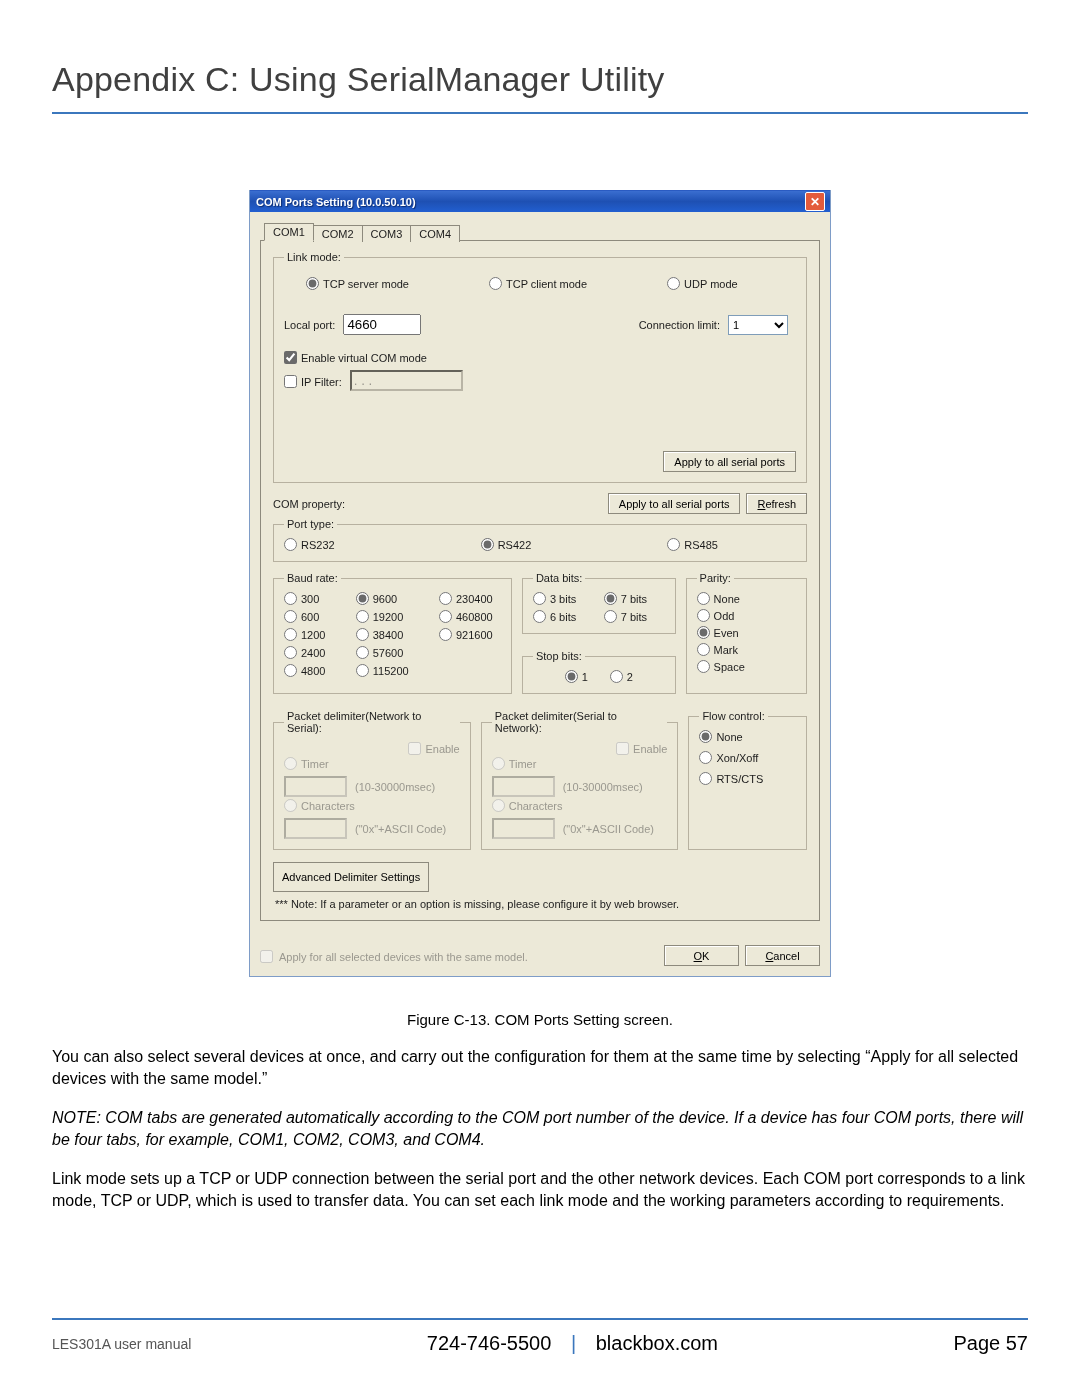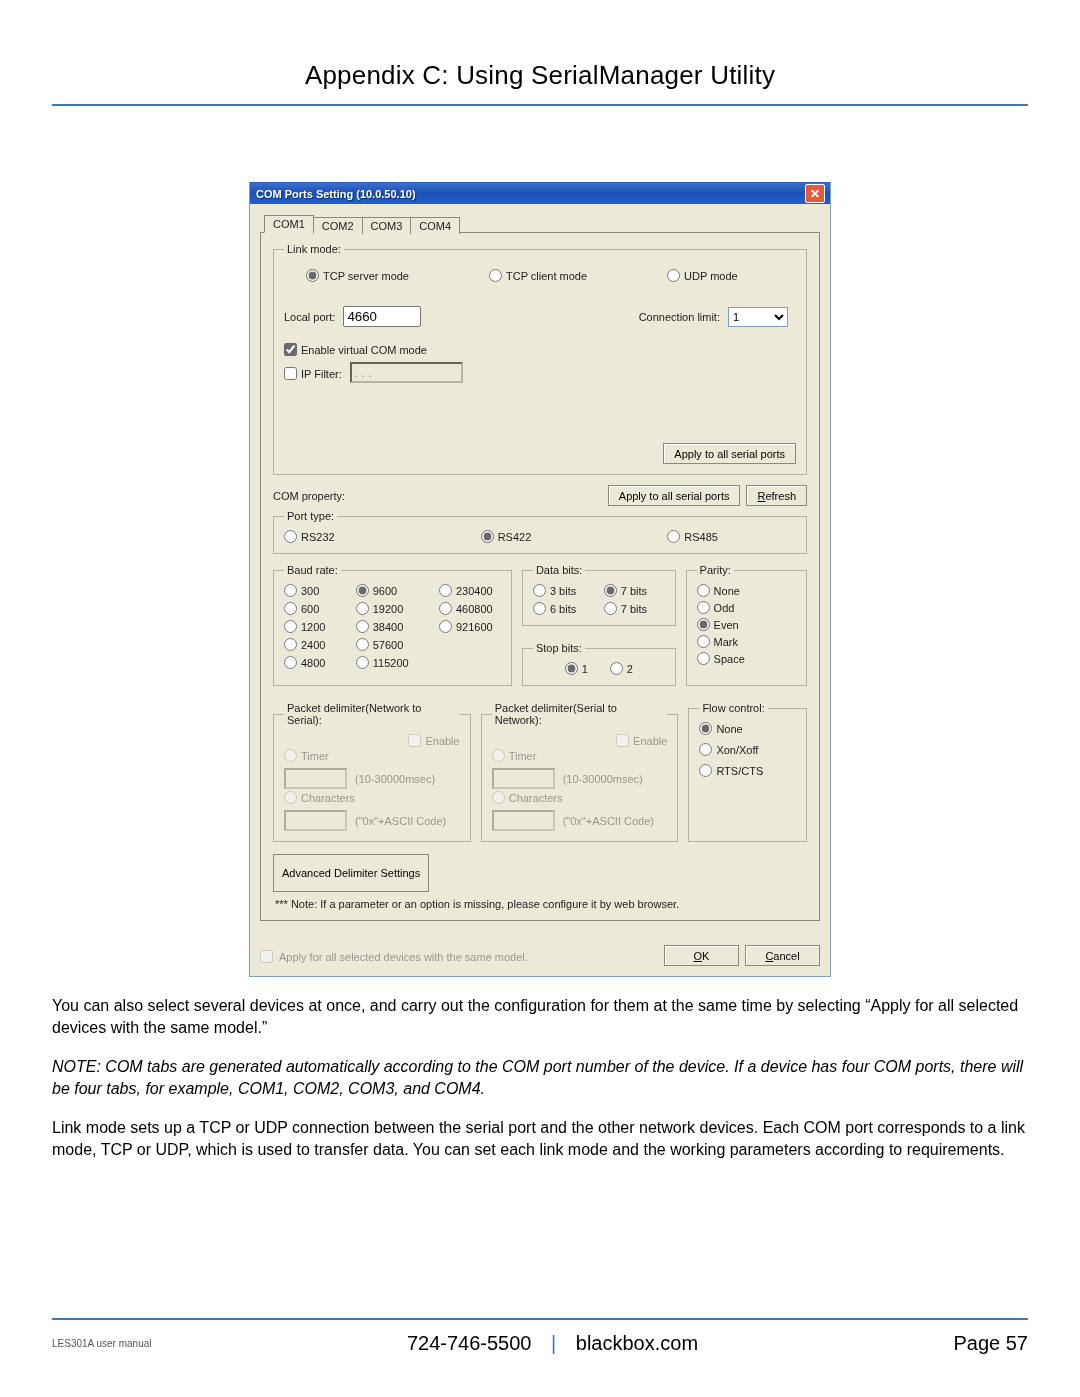--- a/index.html
+++ b/index.html
@@ -1,17 +1,17 @@
 <!DOCTYPE html>
 <html><head>
 <meta charset="utf-8">
 <style>
   html,body{margin:0;padding:0;font-family:"Segoe UI","Tahoma",Arial,sans-serif;color:#000;background:#fff}
   .page{width:1080px;height:1397px;position:relative;box-sizing:border-box;padding:60px 52px 0 52px}
-  .header-title{font-family:"Frutiger","Segoe UI",Arial,sans-serif;font-size:26px;color:#000000;letter-spacing:.2px;text-align:center;padding-bottom:13px;border-bottom:2px solid #3b77bd}
+  .header-title{font-family:"Frutiger","Segoe UI",Arial,sans-serif;font-size:34px;color:#404040;letter-spacing:.2px;text-align:left;padding-bottom:13px;border-bottom:2px solid #3b77bd}
   .screenshot-wrap{display:flex;justify-content:center;margin-top:76px}
   .win{width:580px;border:1px solid #7e9cc7;border-top:none;font-family:Tahoma,Verdana,sans-serif;font-size:11px;color:#1c1c1c;background:#ece9d8}
   .titlebar{height:21px;background:linear-gradient(#3a6ed0,#1e50b3 50%,#225fd0);display:flex;align-items:center;padding:0 5px 0 6px;border-top:1px solid #2a5bc2}
   .titlebar span{color:#fff;font-size:11px;font-weight:bold;text-shadow:1px 1px 1px #0a2b70}
   .titlebar .sp{flex:1}
   .close-btn{width:18px;height:17px;background:#e35b3b;border:1px solid #fff;display:flex;align-items:center;justify-content:center;color:#fff;font-weight:bold;font-size:12px;border-radius:2px}
   .body{padding:6px 10px 10px}
   .tabs{display:flex;align-items:flex-end;height:22px;margin-left:4px}
   .tab{border:1px solid #8d8a7d;border-bottom:none;padding:2px 8px 2px 8px;font-size:11px;background:#ece9d8;margin-right:-1px;position:relative;top:1px}
   .tab.active{background:#ece9d8;z-index:2;border-bottom:1px solid #ece9d8}
@@ -26,32 +26,32 @@
   .btn{border:1px solid #8d8a7d;background:#ece9d8;font-size:11px;padding:2px 10px;height:21px;box-shadow:inset 1px 1px 0 #fff}
   .radio,.check{accent-color:#6a6a6a;margin:0 4px 0 0;position:relative;top:2px}
   .three{display:flex;gap:26px}
   .prop-head{display:flex;align-items:center;margin:4px 0 4px 0}
   .prop-head span{flex:1}
   .cols3{display:flex;gap:10px}
   .baud-grid{display:grid;grid-template-columns:auto auto auto;column-gap:22px;row-gap:3px}
   .data-grid{display:grid;grid-template-columns:auto auto;column-gap:10px;row-gap:3px}
   .delims{display:flex;gap:10px}
   .dis{color:#9a988f}
-  .advbtn{border:1px solid #8d8a7d;background:#ece9d8;font-size:11px;padding:2px 8px;height:38px;margin-top:2px}
+  .advbtn{border:1px solid #8d8a7d;background:#ece9d8;font-size:11px;padding:2px 8px;height:30px;margin-top:2px}
   .note{font-size:11px;margin:6px 2px 0 2px}
   .dlg-foot{display:flex;align-items:center;margin-top:24px}
   .dlg-foot .sp{flex:1}
   .dlg-foot .btn{min-width:75px;text-align:center}
   .dlg-foot input.check{margin-right:6px}
   .btn .ul{text-decoration:underline}
   .fig-caption{text-align:center;font-size:15px;margin-top:34px;font-family:"Frutiger","Segoe UI",Arial,sans-serif}
   .para{font-size:16px;line-height:1.35;margin-top:18px;font-family:"Frutiger","Segoe UI",Arial,sans-serif}
   .para em{font-style:italic}
   .footer{position:absolute;bottom:42px;left:52px;right:52px;border-top:2px solid #3b77bd;padding-top:12px;display:flex;align-items:center;font-family:"Frutiger","Segoe UI",Arial,sans-serif}
-  .footer .left{font-size:10px;color:#555}
+  .footer .left{font-size:14px;color:#555}
   .footer .center{flex:1;text-align:center;font-size:20px}
   .footer .vbar{margin:0 14px;color:#3b77bd}
   .footer .right{font-size:20px}
   .apply-col{display:flex;justify-content:flex-end;margin-top:60px}
   .link-options{display:flex;gap:80px;margin-left:22px;margin-top:6px}
   .spc{margin-left:6px}
 </style>
 </head>
 <body>
 
@@ -222,20 +222,21 @@
         <div class="dlg-foot">
           <label class="dis"><input type="checkbox" class="check" disabled="" style=""><span>Apply for all selected devices with the same model.</span></label>
           <div class="sp"></div>
           <button class="btn"><span class="ul">O</span>K</button>
           <button class="btn spc"><span class="ul">C</span>ancel</button>
         </div>
       </div>
     </div>
   </div>
 
+  <div class="fig-caption">Figure C-13. COM Ports Setting screen.</div>
 
   <div class="para">You can also select several devices at once, and carry out the configuration for them at the same time by selecting “Apply for all selected devices with the same model.”</div>
   <div class="para"><em>NOTE: COM tabs are generated automatically according to the COM port number of the device. If a device has four COM ports, there will be four tabs, for example, COM1, COM2, COM3, and COM4.</em></div>
   <div class="para">Link mode sets up a TCP or UDP connection between the serial port and the other network devices. Each COM port corresponds to a link mode, TCP or UDP, which is used to transfer data. You can set each link mode and the working parameters according to requirements.</div>
 
   <div class="footer">
     <div class="left">LES301A user manual</div>
     <div class="center">
       <span>724-746-5500</span>
       <span class="vbar">|</span>

